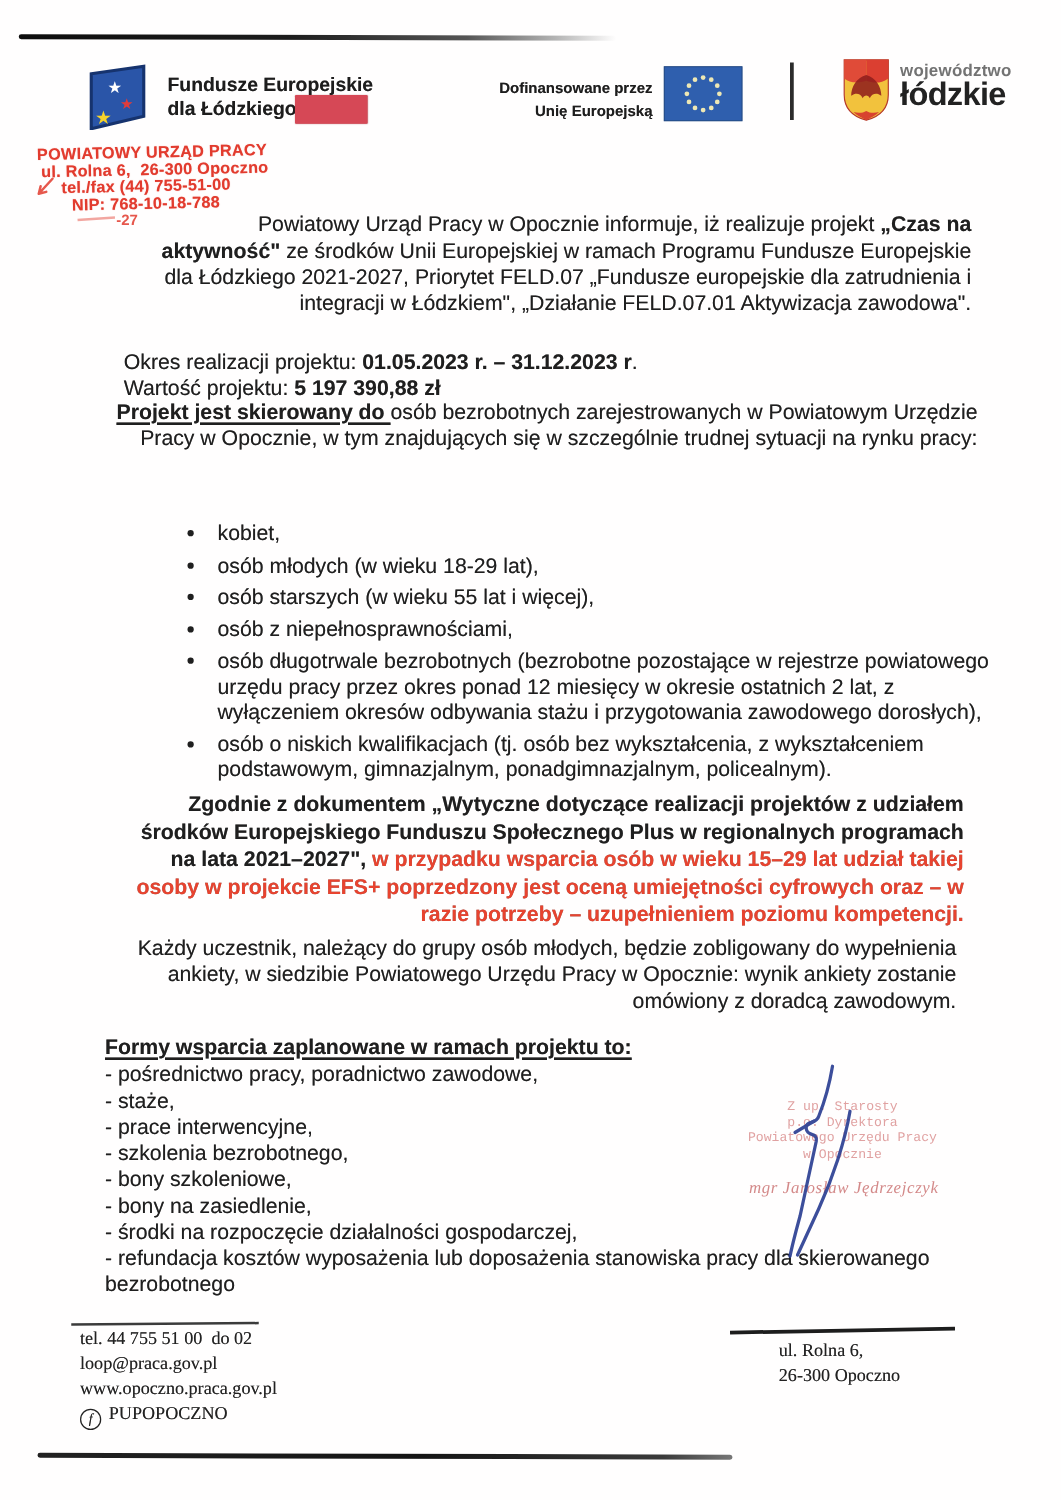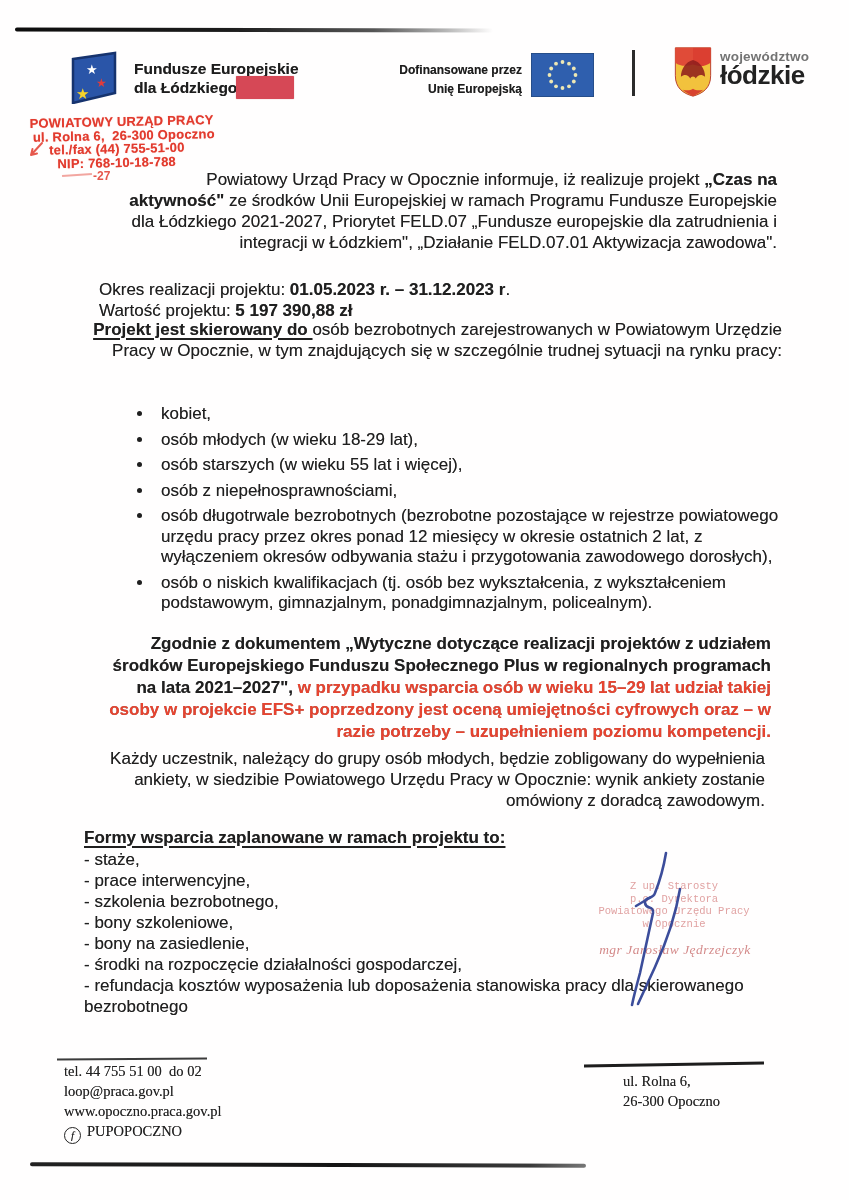--- a/index.html
+++ b/index.html
@@ -25,21 +25,21 @@
     transform:rotate(-1.2deg);letter-spacing:.2px;text-shadow:0 0 .7px rgba(226,59,46,.55);}
   .red-stamp div{white-space:pre-wrap;}
   .stamp-ind1{margin-left:3px;}.stamp-ind2{margin-left:19px;}.stamp-ind3{margin-left:27px;}
   .stamp-fragment{color:#e23b2e;font-weight:700;font-size:12px;opacity:.85;}
   .stamp-smudge{width:30px;height:2px;background:rgba(226,59,46,.45);transform:rotate(-4deg);}
   
   .para{font-size:17px;line-height:21px;text-align:right;}
   .b{font-weight:700;}
   .u{text-decoration:underline;text-underline-offset:3px;text-decoration-thickness:1.5px;}
   .red-text{color:#e8432f;}
-  ul.bullets{margin:5px;padding-left:19px;width:640px;}
+  ul.bullets{margin:18px;padding-left:19px;width:640px;}
   ul.bullets li{font-size:17px;line-height:20.5px;margin-bottom:5px;padding-left:7px;}
   .p5{font-weight:700;line-height:22px;}
   .form-line{font-size:17px;line-height:21px;white-space:pre-wrap;}
   
   .sig-stamp{width:196px;text-align:center;font-family:Liberation Mono, monospace;
     font-size:10.5px;line-height:12.5px;color:#d98b8b;opacity:.8;}
   .sig-name{width:210px;text-align:center;font-family:"Liberation Serif",serif;font-style:italic;
     font-size:13.5px;color:#cf7d7d;opacity:.9;letter-spacing:.5px;}
   
   .footer-block{font-family:"Liberation Serif",serif;font-size:14.5px;line-height:20px;color:#222;}
@@ -142,20 +142,21 @@
 
   <div class="abs para p5 soft" style="left:103px;top:633px;width:668px;">
     <span>Zgodnie z dokumentem „Wytyczne dotyczące realizacji projektów z udziałem środków Europejskiego Funduszu Społecznego Plus w regionalnych programach na lata 2021–2027", </span><span class="red-text">w przypadku wsparcia osób w wieku 15–29 lat udział takiej osoby w projekcie EFS+ poprzedzony jest oceną umiejętności cyfrowych oraz – w razie potrzeby – uzupełnieniem poziomu kompetencji.</span>
   </div>
 
   <div class="abs para soft" style="left:105px;top:748px;width:660px;">Każdy uczestnik, należący do grupy osób młodych, będzie zobligowany do wypełnienia ankiety, w siedzibie Powiatowego Urzędu Pracy w Opocznie: wynik ankiety zostanie omówiony z doradcą zawodowym.</div>
 
   <div class="abs para b u soft" style="left:84px;top:827px;">Formy wsparcia zaplanowane w ramach projektu to:</div>
 
   <div class="abs soft" style="left:84px;top:849px;width:700px;">
+    <div class="form-line">- pośrednictwo pracy, poradnictwo zawodowe,</div>
     <div class="form-line">- staże,</div>
     <div class="form-line">- prace interwencyjne,</div>
     <div class="form-line">- szkolenia bezrobotnego,</div>
     <div class="form-line">- bony szkoleniowe,</div>
     <div class="form-line">- bony na zasiedlenie,</div>
     <div class="form-line">- środki na rozpoczęcie działalności gospodarczej,</div>
     <div class="form-line">- refundacja kosztów wyposażenia lub doposażenia stanowiska pracy dla skierowanego bezrobotnego</div>
   </div>
 
   <div class="abs sig-stamp" style="left:576px;top:880px;">

